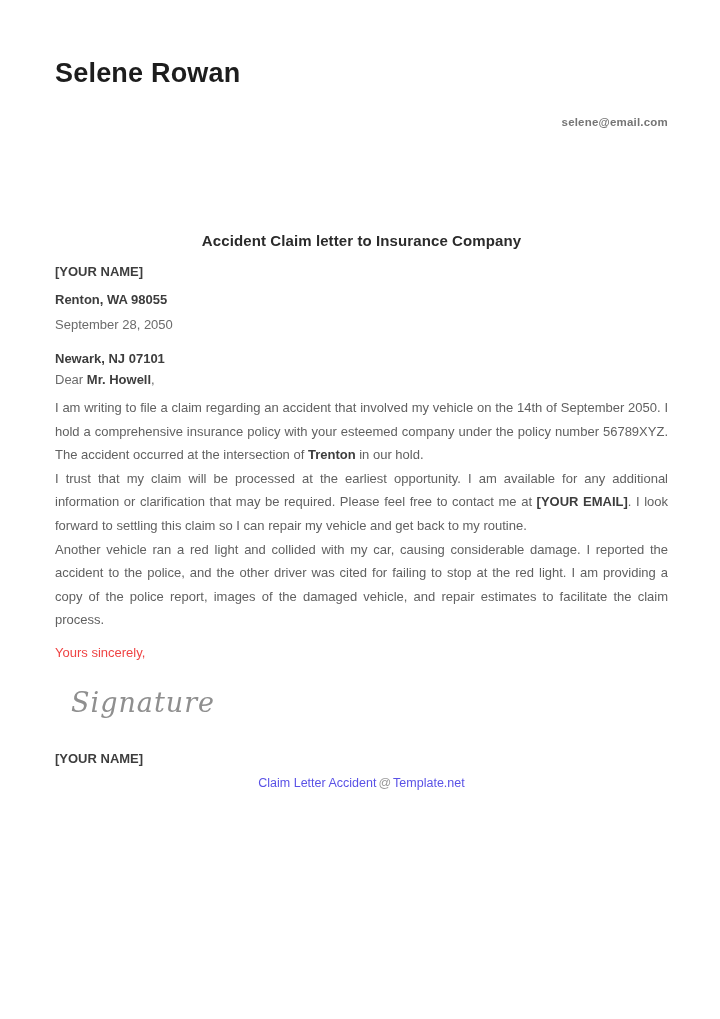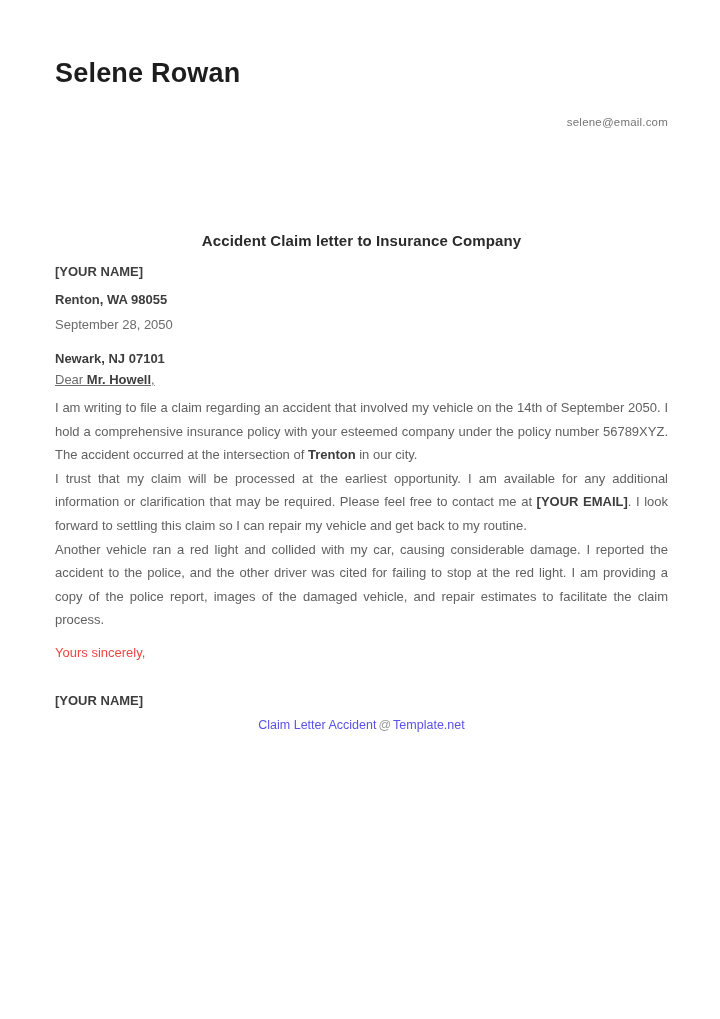--- a/index.html
+++ b/index.html
@@ -23,39 +23,40 @@
     font-weight: 800;
     letter-spacing: 0.2px;
     color: #1d1d1d;
   }
   .sender-email {
     margin-top: 27px;
     text-align: right;
     font-size: 11.5px;
     color: #757575;
     letter-spacing: 0.2px;
+    font-weight: bold;
   }
   .letter-title {
     margin-top: 104px;
     text-align: center;
     font-size: 15px;
     font-weight: 700;
     color: #2b2b2b;
     letter-spacing: 0.1px;
   }
   .addr-block { margin-top: 16px; font-size: 13px; }
   .addr-line { display: block; line-height: 14px; }
   .bold-dark { font-weight: 700; color: #3d3d3d; }
   .reg-gray  { font-weight: 400; color: #6b6b6b; }
   .your-name-top   { margin-top: 0; }
   .addr-city       { margin-top: 14px; }
   .addr-date       { margin-top: 11px; }
   .addr-recipient  { margin-top: 7px; }
   .addr-rec-city   { margin-top: 20px; }
-  .salutation      { margin-top: 7px; text-decoration: underline; }
+  .salutation      { margin-top: 7px; }
   .body-copy {
     margin-top: 9px;
     font-size: 13px;
     line-height: 23.6px;
     color: #616161;
     text-align: justify;
   }
   .body-copy p { margin: 0; }
   .inline-bold { font-weight: 700; color: #3d3d3d; }
   .closing {
@@ -102,27 +103,28 @@
 
   <div class="addr-block">
     <span class="addr-line bold-dark your-name-top">[YOUR NAME]</span>
     <span class="addr-line bold-dark addr-city">Renton, WA 98055</span>
     <span class="addr-line reg-gray addr-date">September 28, 2050</span>
     <span class="addr-line bold-dark addr-rec-city">Newark, NJ 07101</span>
     <span class="addr-line reg-gray salutation"><span>Dear </span><span class="inline-bold">Mr. Howell</span><span>,</span></span>
   </div>
 
   <div class="body-copy">
-    <p><span>I am writing to file a claim regarding an accident that involved my vehicle on the 14th of September 2050. I hold a comprehensive insurance policy with your esteemed company under the policy number 56789XYZ. The accident occurred at the intersection of </span><span class="inline-bold">Trenton</span><span> in our city.</span></p>
+    <p><span>I am writing to file a claim regarding an accident that involved my vehicle on the 14th of September 2050. I hold a comprehensive insurance policy with your esteemed company under the policy number 56789XYZ. The accident occurred at the intersection of </span><span class="inline-bold">Trenton</span><span> in our hold.</span></p>
     <p><span>I trust that my claim will be processed at the earliest opportunity. I am available for any additional information or clarification that may be required. Please feel free to contact me at </span><span class="inline-bold">[YOUR EMAIL]</span><span>. I look forward to settling this claim so I can repair my vehicle and get back to my routine.</span></p>
     <p>Another vehicle ran a red light and collided with my car, causing considerable damage. I reported the accident to the police, and the other driver was cited for failing to stop at the red light. I am providing a copy of the police report, images of the damaged vehicle, and repair estimates to facilitate the claim process.</p>
   </div>
 
   <div class="closing">Yours sincerely,</div>
 
+  <div class="signature">Signature</div>
 
   <div class="signer-name">[YOUR NAME]</div>
 
   <div class="footer-link-row">
     <a class="footer-link" href="#" style="color: rgb(90, 82, 230);"><span style="color: rgb(90, 82, 230);">Claim Letter Accident</span><span class="footer-at">@</span><span style="color: rgb(90, 82, 230);">Template.net</span></a>
   </div>
 
 </div>
 
 </body></html>

